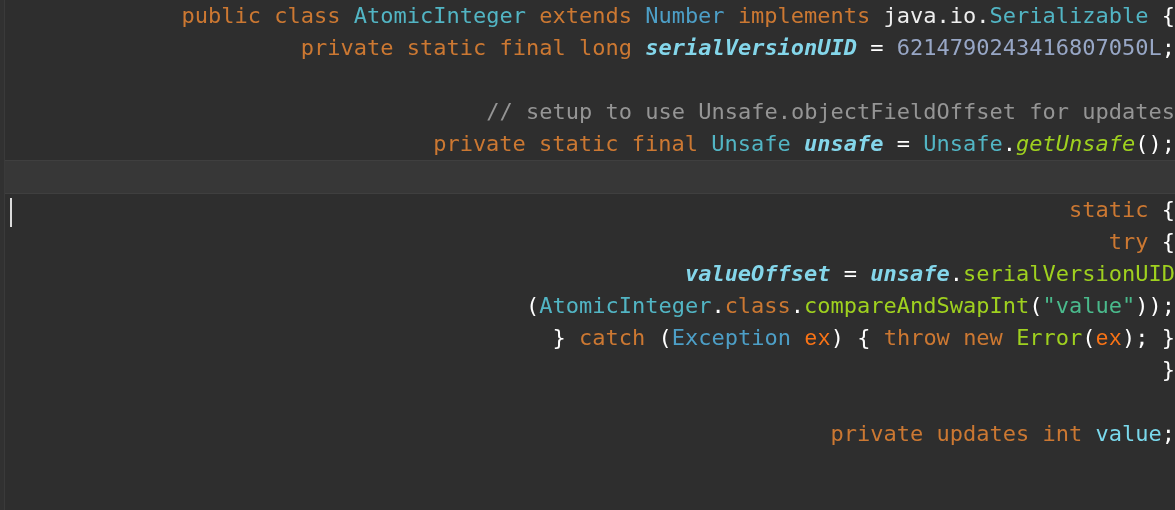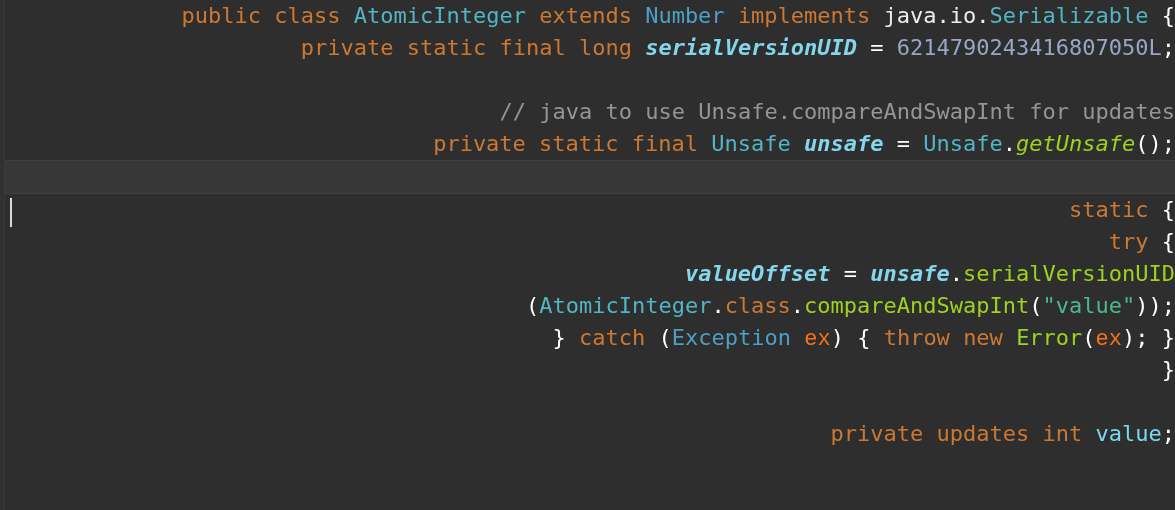--- a/index.html
+++ b/index.html
@@ -102,21 +102,21 @@
 
 <div id="editor">
 
   <div id="gutter"></div>
   <div id="gutter-border"></div>
 
   <div id="code-area">
       <div class="code-line"><span class="t-kw">public</span><span class="t-plain"> </span><span class="t-kw">class</span><span class="t-plain"> </span><span class="t-type2">AtomicInteger</span><span class="t-plain"> </span><span class="t-kw">extends</span><span class="t-plain"> </span><span class="t-type">Number</span><span class="t-plain"> </span><span class="t-kw">implements</span><span class="t-plain"> java.io.</span><span class="t-type2">Serializable</span><span class="t-punc"> {</span></div>
       <div class="code-line"><span class="t-plain">    </span><span class="t-kw">private</span><span class="t-plain"> </span><span class="t-kw">static</span><span class="t-plain"> </span><span class="t-kw">final</span><span class="t-plain"> </span><span class="t-kw">long</span><span class="t-plain"> </span><span class="t-field">serialVersionUID</span><span class="t-plain"> </span><span class="t-punc">=</span><span class="t-plain"> </span><span class="t-num">6214790243416807050L</span><span class="t-punc">;</span></div>
       <div class="code-line">&nbsp;</div>
-      <div class="code-line"><span class="t-plain">    </span><span class="t-comment">// java to use Unsafe.compareAndSwapInt for updates</span></div>
+      <div class="code-line"><span class="t-plain">    </span><span class="t-comment">// setup to use Unsafe.objectFieldOffset for updates</span></div>
       <div class="code-line"><span class="t-plain">    </span><span class="t-kw">private</span><span class="t-plain"> </span><span class="t-kw">static</span><span class="t-plain"> </span><span class="t-kw">final</span><span class="t-plain"> </span><span class="t-type2">Unsafe</span><span class="t-plain"> </span><span class="t-field">unsafe</span><span class="t-plain"> </span><span class="t-punc">=</span><span class="t-plain"> </span><span class="t-type2">Unsafe</span><span class="t-punc">.</span><span class="t-methodi">getUnsafe</span><span class="t-punc">();</span></div>
       <div class="code-line current">&nbsp;</div>
       <div class="code-line"><span class="t-plain">    </span><span class="t-kw">static</span><span class="t-punc"> {</span></div>
       <div class="code-line"><span class="t-plain">        </span><span class="t-kw">try</span><span class="t-punc"> {</span></div>
       <div class="code-line"><span class="t-plain">            </span><span class="t-field">valueOffset</span><span class="t-plain"> </span><span class="t-punc">=</span><span class="t-plain"> </span><span class="t-field">unsafe</span><span class="t-punc">.</span><span class="t-method">serialVersionUID</span></div>
       <div class="code-line"><span class="t-plain">                </span><span class="t-punc">(</span><span class="t-type2">AtomicInteger</span><span class="t-punc">.</span><span class="t-kw">class</span><span class="t-punc">.</span><span class="t-method">compareAndSwapInt</span><span class="t-punc">(</span><span class="t-str">"value"</span><span class="t-punc">));</span></div>
       <div class="code-line"><span class="t-plain">        </span><span class="t-punc">}</span><span class="t-plain"> </span><span class="t-kw">catch</span><span class="t-plain"> </span><span class="t-punc">(</span><span class="t-type">Exception</span><span class="t-plain"> </span><span class="t-param">ex</span><span class="t-punc">)</span><span class="t-punc"> {</span><span class="t-plain"> </span><span class="t-kw">throw</span><span class="t-plain"> </span><span class="t-kw">new</span><span class="t-plain"> </span><span class="t-method">Error</span><span class="t-punc">(</span><span class="t-param">ex</span><span class="t-punc">); }</span></div>
       <div class="code-line"><span class="t-plain">    </span><span class="t-punc">}</span></div>
       <div class="code-line">&nbsp;</div>
       <div class="code-line"><span class="t-plain">    </span><span class="t-kw">private</span><span class="t-plain"> </span><span class="t-kw">updates</span><span class="t-plain"> </span><span class="t-kw">int</span><span class="t-plain"> </span><span class="t-var">value</span><span class="t-punc">;</span></div>

